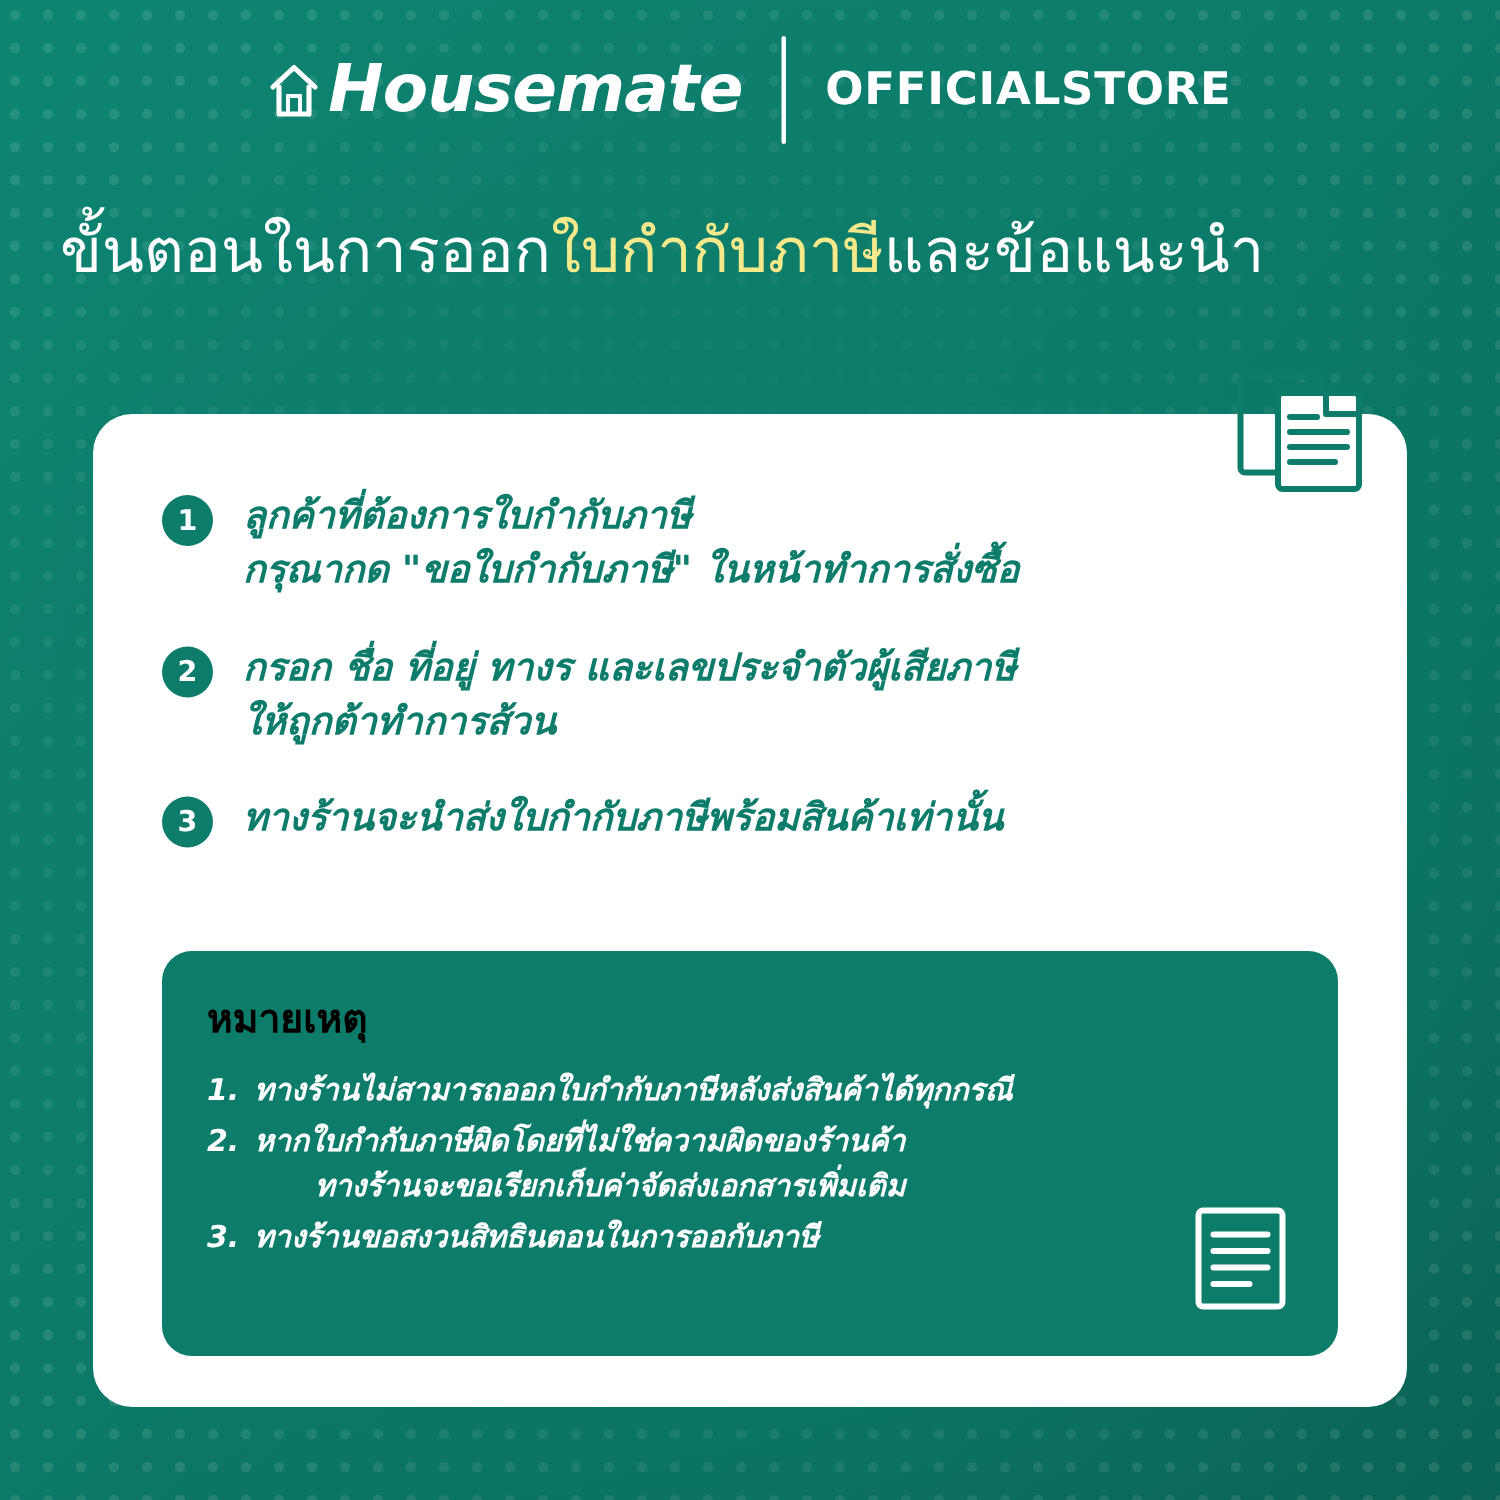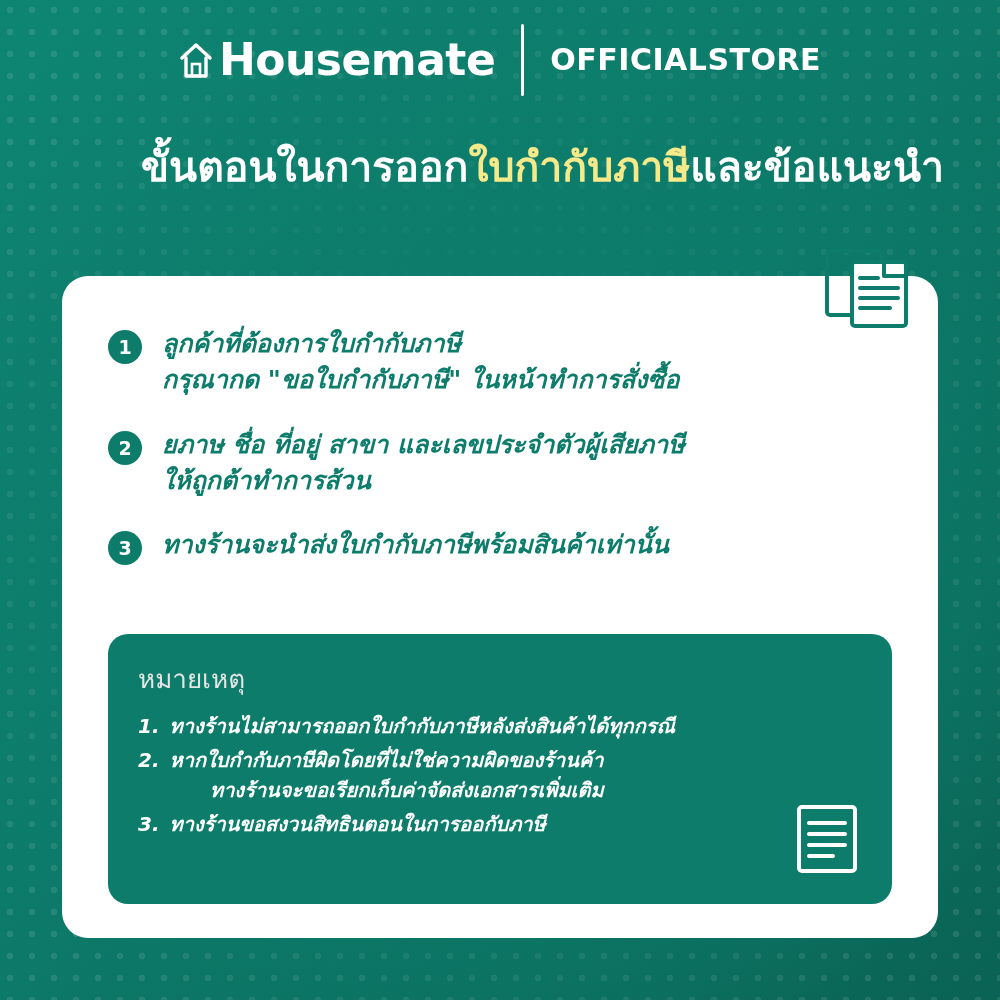--- a/index.html
+++ b/index.html
@@ -39,20 +39,21 @@
     justify-content: center;
     gap: 26px;
     padding-top: 28px;
     height: 92px;
     box-sizing: border-box;
   }
   .brand {
     display: flex;
     align-items: center;
     gap: 6px;
+    font-style: italic;
   }
   .brand-mark {
     position: relative;
     width: 34px;
     height: 40px;
   }
   .brand-text {
     color: #ffffff;
     font-size: 44px;
     font-weight: 700;
@@ -74,27 +75,27 @@
   }
   .official div {
     color: #ffffff;
     font-size: 30px;
     font-weight: 700;
     letter-spacing: 0.5px;
   }
 
   
   .title {
-    text-align: right;
+    text-align: left;
     margin-top: 42px;
     font-size: 41px;
-    font-weight: 700;
+    font-weight: 400;
     color: #ffffff;
     letter-spacing: 0px;
-    padding: 0 56px;
+    padding: 0 40px;
   }
   .title .hl { color: #f5e98a; }
 
   
   .card {
     position: absolute;
     left: 62px;
     top: 276px;
     width: 876px;
     height: 662px;
@@ -148,23 +149,23 @@
     left: 46px;
     right: 46px;
     bottom: 34px;
     height: 270px;
     background: #0d7c6b;
     border-radius: 20px;
     box-sizing: border-box;
     padding: 24px 30px 20px 30px;
   }
   .note-title {
-    color: #e5e5e5;
+    color: #000000;
     font-size: 26px;
-    font-weight: 400;
+    font-weight: 700;
     margin-bottom: 12px;
   }
   .note-item {
     display: flex;
     gap: 10px;
     color: #ffffff;
     font-size: 20px;
     font-style: italic;
     font-weight: 600;
     line-height: 1.5;
@@ -223,21 +224,21 @@
         <div class="step-num">1</div>
         <div class="step-text">
           <span class="line">ลูกค้าที่ต้องการใบกำกับภาษี</span>
           <span class="line">กรุณากด "ขอใบกำกับภาษี" ในหน้าทำการสั่งซื้อ</span>
         </div>
       </div>
 
       <div class="step">
         <div class="step-num">2</div>
         <div class="step-text">
-          <span class="line">ยภาษ ชื่อ ที่อยู่ สาขา และเลขประจำตัวผู้เสียภาษี</span>
+          <span class="line">กรอก ชื่อ ที่อยู่ ทางร และเลขประจำตัวผู้เสียภาษี</span>
           <span class="line">ให้ถูกต้าทำการส้วน</span>
         </div>
       </div>
 
       <div class="step">
         <div class="step-num">3</div>
         <div class="step-text">
           <span class="line">ทางร้านจะนำส่งใบกำกับภาษีพร้อมสินค้าเท่านั้น</span>
         </div>
       </div>

